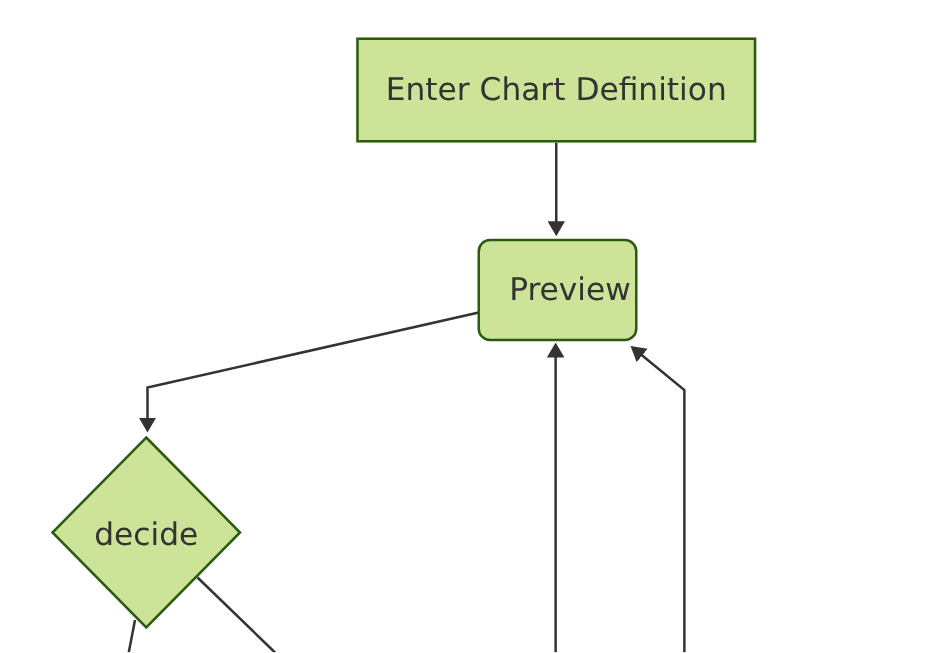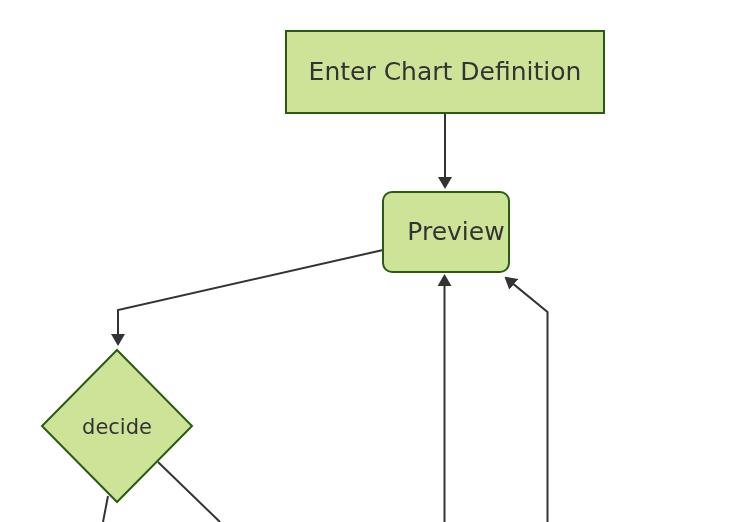--- a/index.html
+++ b/index.html
@@ -66,21 +66,21 @@
   }
 
   .diamond-label {
     position: absolute;
     left: 42px; top: 412px;
     width: 150px; height: 30px;
     display: flex;
     align-items: center;
     justify-content: center;
     color: var(--text);
-    font-size: 21px;
+    font-size: 25px;
     white-space: nowrap;
   }
 </style>
 </head>
 <body>
 
 <div class="canvas">
 
   <svg class="edges-layer" width="740" height="522" viewBox="0 0 740 522" xmlns="http://www.w3.org/2000/svg">
     <defs>

